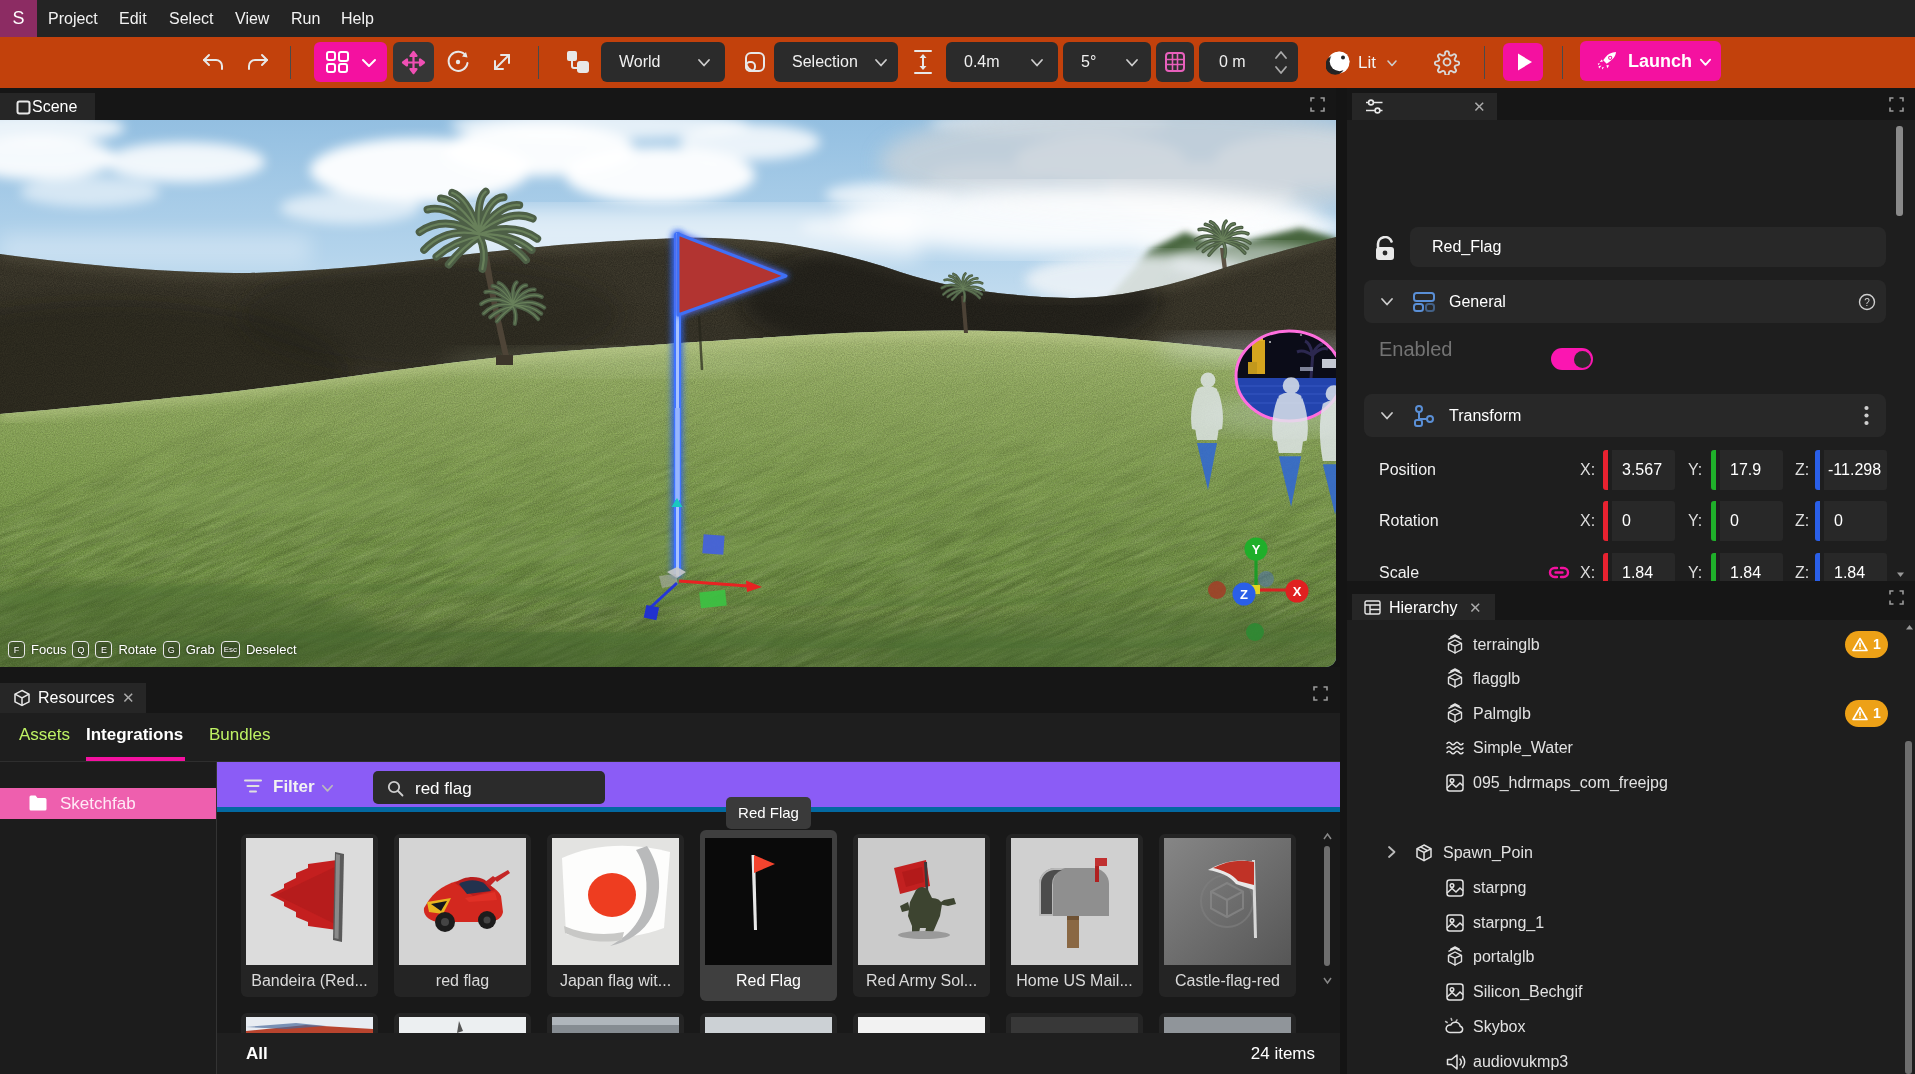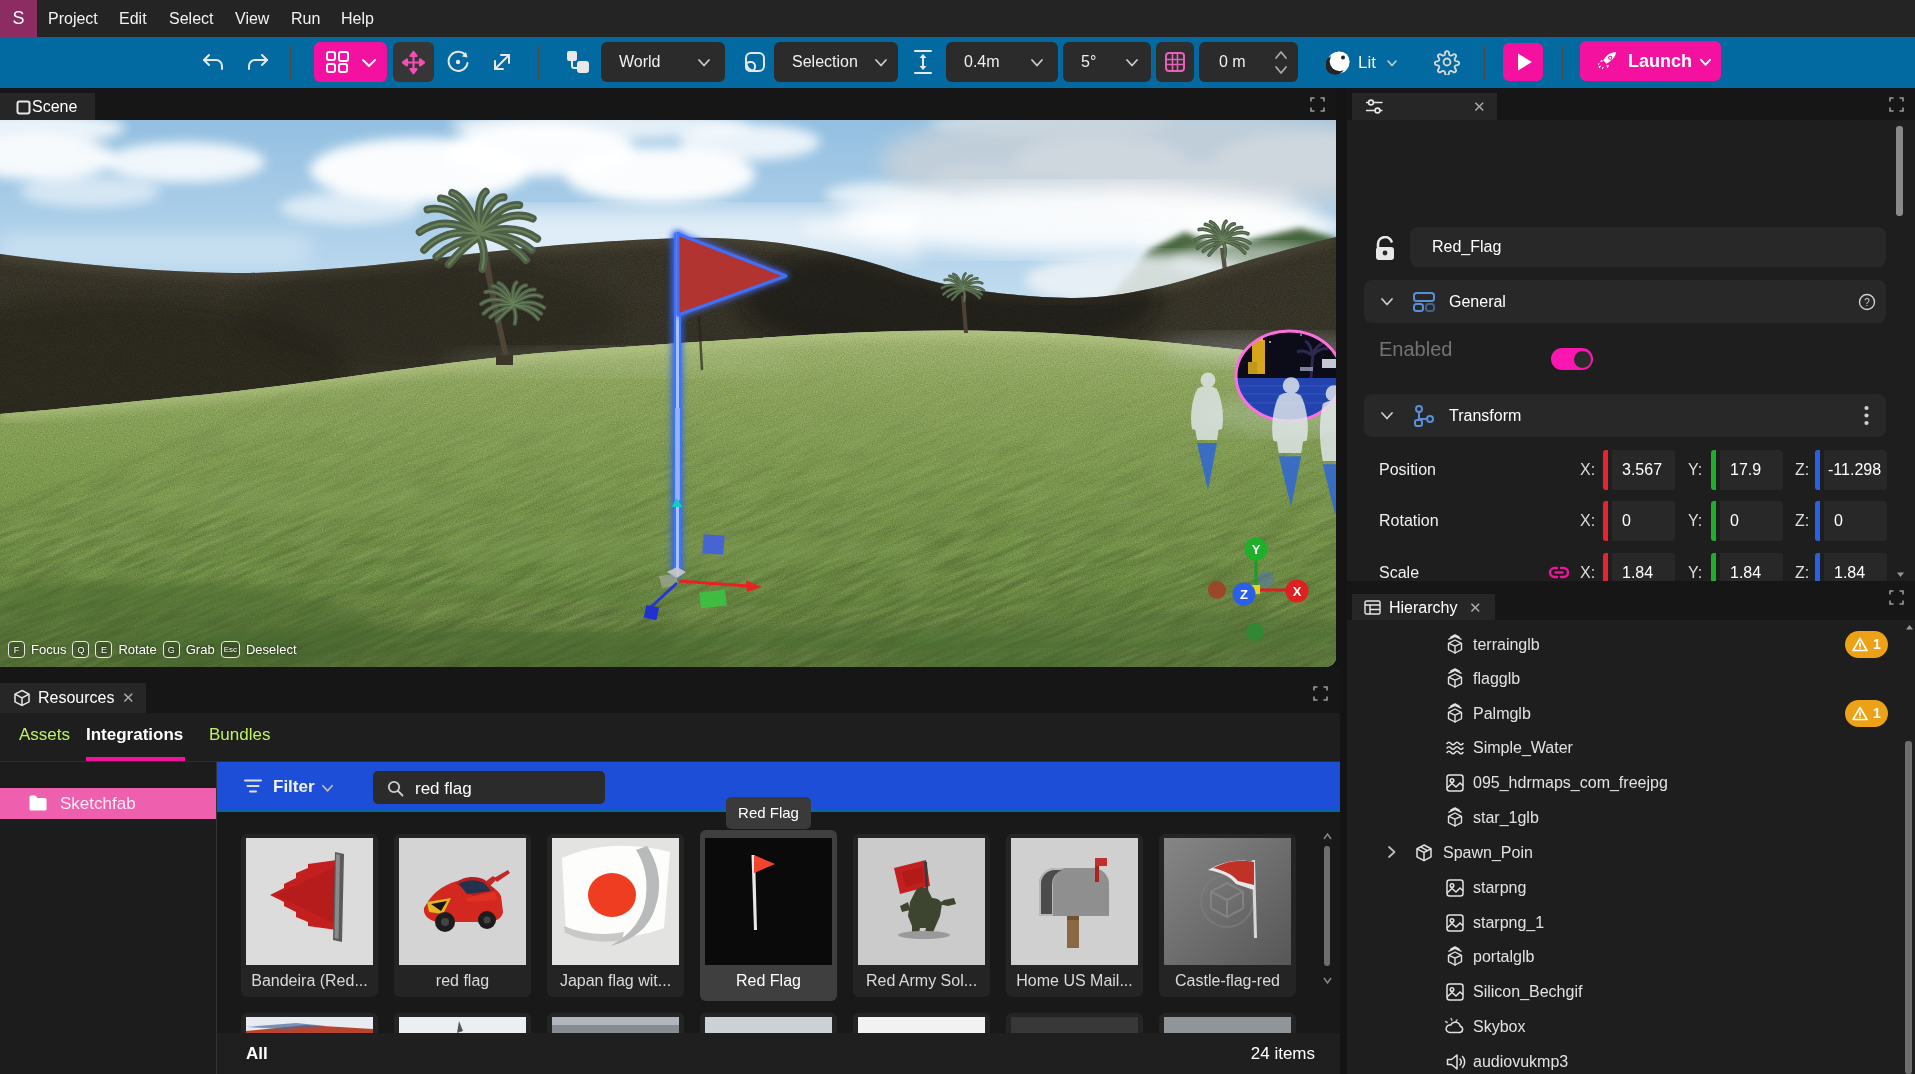--- a/index.html
+++ b/index.html
@@ -4,41 +4,41 @@
 <style>
 * { margin:0; padding:0; box-sizing:border-box; }
 html,body { width:1915px; height:1074px; overflow:hidden; background:#141414; }
 body, #app { font-family:"Liberation Sans", sans-serif; color:#e8e8e8; }
 #app { position:relative; width:1915px; height:1074px; background:#141414; }
 
 #menubar { position:absolute; left:0; top:0; width:1915px; height:37px; background:#242424; }
 #slogo { position:absolute; left:0; top:0; width:37px; height:37px; background:#8c2c63; color:#fff; font-size:18px; text-align:center; line-height:37px; }
 .menuitem { position:absolute; top:0; height:37px; line-height:37px; font-size:16px; color:#f2f2f2; }
 
-#toolbar { position:absolute; left:0; top:37px; width:1915px; height:51px; background:#0369a1; }
+#toolbar { position:absolute; left:0; top:37px; width:1915px; height:51px; background:#c2410c; }
 .tsep { position:absolute; top:9px; width:1px; height:33px; background:#4a4a4a; }
 .tbtn { position:absolute; border-radius:6px; }
 .ddrop { position:absolute; top:5px; height:40px; background:#2b2b2b; border-radius:6px; color:#f0f0f0; font-size:16px; line-height:40px; }
 .ddrop .lbl { position:absolute; left:18px; }
 .chev { position:absolute; width:14px; height:14px; }
 
 #vptabs { position:absolute; left:0; top:88px; width:1336px; height:32px; background:#161616; }
 #scenetab { position:absolute; left:0; top:5px; width:95px; height:27px; background:#262626; color:#fff; font-size:16px; }
 #viewport { position:absolute; left:0; top:120px; width:1336px; height:547px; background:#9cc5e4; overflow:hidden; border-radius:0 0 10px 0; }
 .hints { position:absolute; left:8px; top:518px; height:22px; color:#fff; font-size:13px; display:flex; align-items:center; gap:6px; text-shadow:0 0 3px rgba(0,0,0,.7); }
 .kcap { display:inline-block; border:1px solid #e8e8e8; border-radius:4px; min-width:17px; height:17px; line-height:16px; text-align:center; font-size:9px; padding:0 2px; background:rgba(20,20,20,.25); }
 
 #resources { position:absolute; left:0; top:667px; width:1340px; height:407px; background:#161616; }
 #restab { position:absolute; left:0; top:16px; width:146px; height:30px; background:#262626; font-size:16px; color:#fff; }
 #resbody { position:absolute; left:0; top:46px; width:1340px; height:361px; background:#1e1e1e; }
 .rtab { position:absolute; top:0; height:44px; line-height:44px; font-size:17px; color:#bef264; }
 #sidebar { position:absolute; left:0; top:49px; width:217px; height:312px; background:#1c1c1c; border-right:1px solid #333; }
 #sketchrow { position:absolute; left:0; top:26px; width:216px; height:31px; background:#ee5fae; color:#fff; font-size:17px; line-height:31px; }
 #mainres { position:absolute; left:217px; top:49px; width:1123px; height:312px; background:#1c1c1c; }
-#filterrow { position:absolute; left:0; top:0; width:1123px; height:50px; background:#1d4ed8; border-bottom:2px solid #0369a1; }
+#filterrow { position:absolute; left:0; top:0; width:1123px; height:50px; background:#8b5cf6; border-bottom:5px solid #0369a1; }
 #grid { position:absolute; left:0; top:50px; width:1123px; height:221px; background:#191919; overflow:hidden; }
 .card { position:absolute; width:137px; height:163px; background:#242424; border-radius:6px; }
 .thumb { position:absolute; left:5px; top:4px; width:127px; height:127px; overflow:hidden; }
 .clabel { position:absolute; left:0; top:131px; width:137px; height:32px; line-height:32px; text-align:center; font-size:16px; color:#dadada; white-space:nowrap; overflow:hidden; }
 #allbar { position:absolute; left:0; top:271px; width:1123px; height:41px; background:#1f1f1f; font-size:17px; }
 
 #rightcol { position:absolute; left:1347px; top:88px; width:568px; height:986px; background:#161616; }
 #propstab { position:absolute; left:5px; top:5px; width:145px; height:27px; background:#262626; font-size:16px; color:#fff; }
 #props { position:absolute; left:0; top:32px; width:568px; height:461px; background:#1e1e1e; overflow:hidden; }
 .pbox { position:absolute; background:#282828; border-radius:8px; }
@@ -898,80 +898,70 @@
       <div class="hrow" style="top:145px;">
           <svg class="hicon" viewBox="0 0 22 22">
             <g fill="none" stroke="#e2e2e2" stroke-width="1.5">
               <rect x="3" y="3" width="16" height="16" rx="2.5"></rect>
               <circle cx="8" cy="8.5" r="1.8"></circle>
               <path d="M3 16 l5 -4.5 4 3.5 4 -4 3 2.8"></path>
             </g>
           </svg>
           <span class="htext">095_hdrmaps_com_freejpg</span>
         </div>
-      <div class="hrow" style="top:180px;">
+      <div class="hrow" style="top:215px;">
+        <svg style="position:absolute;left:40px;top:10px;" width="9" height="14" viewBox="0 0 9 14">
+            <path d="M2 2 L7.5 7 L2 12" fill="none" stroke="#bbb" stroke-width="1.8" stroke-linecap="round" stroke-linejoin="round"></path>
+          </svg>
+        <svg class="hicon" style="left:66px;" viewBox="0 0 22 22">
+            <g fill="none" stroke="#e2e2e2" stroke-width="1.5">
+              <path d="M11 3 L18 6.8 V14.8 L11 18.6 L4 14.8 V6.8 Z"></path>
+              <path d="M4 6.8 L11 10.5 L18 6.8 M11 10.5 V18.6 M7.5 4.9 L14.5 8.7"></path>
+            </g>
+          </svg>
+        <span class="htext" style="left:96px;">Spawn_Poin</span>
+      </div>
+      <div class="hrow" style="top:250px;">
+          <svg class="hicon" viewBox="0 0 22 22">
+            <g fill="none" stroke="#e2e2e2" stroke-width="1.5">
+              <rect x="3" y="3" width="16" height="16" rx="2.5"></rect>
+              <circle cx="8" cy="8.5" r="1.8"></circle>
+              <path d="M3 16 l5 -4.5 4 3.5 4 -4 3 2.8"></path>
+            </g>
+          </svg>
+          <span class="htext">starpng</span>
+        </div>
+      <div class="hrow" style="top:285px;text-align:right;">
+          <svg class="hicon" viewBox="0 0 22 22">
+            <g fill="none" stroke="#e2e2e2" stroke-width="1.5">
+              <rect x="3" y="3" width="16" height="16" rx="2.5"></rect>
+              <circle cx="8" cy="8.5" r="1.8"></circle>
+              <path d="M3 16 l5 -4.5 4 3.5 4 -4 3 2.8"></path>
+            </g>
+          </svg>
+          <span class="htext">starpng_1</span>
+        </div>
+      <div class="hrow" style="top:319px;">
           <svg class="hicon" viewBox="0 0 22 22">
             <g fill="none" stroke="#e2e2e2" stroke-width="1.4" stroke-linejoin="round" stroke-linecap="round">
               <path d="M11 6 L17.5 9.4 V15.6 L11 19 L4.5 15.6 V9.4 Z"></path>
               <path d="M11 12.2 V19 M11 12.2 L5.5 9.6 M11 12.2 L16.5 9.6"></path>
               <path d="M5 5.2 L11 2.4 L17 5.2 M6.8 3.1 L11 1 L15.2 3.1"></path>
             </g>
           </svg>
-          <span class="htext">star_1glb</span>
-        </div>
-      <div class="hrow" style="top:215px;">
-        <svg style="position:absolute;left:40px;top:10px;" width="9" height="14" viewBox="0 0 9 14">
-            <path d="M2 2 L7.5 7 L2 12" fill="none" stroke="#bbb" stroke-width="1.8" stroke-linecap="round" stroke-linejoin="round"></path>
-          </svg>
-        <svg class="hicon" style="left:66px;" viewBox="0 0 22 22">
-            <g fill="none" stroke="#e2e2e2" stroke-width="1.5">
-              <path d="M11 3 L18 6.8 V14.8 L11 18.6 L4 14.8 V6.8 Z"></path>
-              <path d="M4 6.8 L11 10.5 L18 6.8 M11 10.5 V18.6 M7.5 4.9 L14.5 8.7"></path>
-            </g>
-          </svg>
-        <span class="htext" style="left:96px;">Spawn_Poin</span>
-      </div>
-      <div class="hrow" style="top:250px;">
+          <span class="htext">portalglb</span>
+        </div>
+      <div class="hrow" style="top:354px;">
           <svg class="hicon" viewBox="0 0 22 22">
             <g fill="none" stroke="#e2e2e2" stroke-width="1.5">
               <rect x="3" y="3" width="16" height="16" rx="2.5"></rect>
               <circle cx="8" cy="8.5" r="1.8"></circle>
               <path d="M3 16 l5 -4.5 4 3.5 4 -4 3 2.8"></path>
             </g>
           </svg>
-          <span class="htext">starpng</span>
-        </div>
-      <div class="hrow" style="top:285px;text-align:right;">
-          <svg class="hicon" viewBox="0 0 22 22">
-            <g fill="none" stroke="#e2e2e2" stroke-width="1.5">
-              <rect x="3" y="3" width="16" height="16" rx="2.5"></rect>
-              <circle cx="8" cy="8.5" r="1.8"></circle>
-              <path d="M3 16 l5 -4.5 4 3.5 4 -4 3 2.8"></path>
-            </g>
-          </svg>
-          <span class="htext">starpng_1</span>
-        </div>
-      <div class="hrow" style="top:319px;">
-          <svg class="hicon" viewBox="0 0 22 22">
-            <g fill="none" stroke="#e2e2e2" stroke-width="1.4" stroke-linejoin="round" stroke-linecap="round">
-              <path d="M11 6 L17.5 9.4 V15.6 L11 19 L4.5 15.6 V9.4 Z"></path>
-              <path d="M11 12.2 V19 M11 12.2 L5.5 9.6 M11 12.2 L16.5 9.6"></path>
-              <path d="M5 5.2 L11 2.4 L17 5.2 M6.8 3.1 L11 1 L15.2 3.1"></path>
-            </g>
-          </svg>
-          <span class="htext">portalglb</span>
-        </div>
-      <div class="hrow" style="top:354px;">
-          <svg class="hicon" viewBox="0 0 22 22">
-            <g fill="none" stroke="#e2e2e2" stroke-width="1.5">
-              <rect x="3" y="3" width="16" height="16" rx="2.5"></rect>
-              <circle cx="8" cy="8.5" r="1.8"></circle>
-              <path d="M3 16 l5 -4.5 4 3.5 4 -4 3 2.8"></path>
-            </g>
-          </svg>
           <span class="htext">Silicon_Bechgif</span>
         </div>
       <div class="hrow" style="top:389px;">
           <svg class="hicon" viewBox="0 0 22 22">
             <g fill="none" stroke="#e2e2e2" stroke-width="1.5" stroke-linecap="round">
               <path d="M6 16.5 a3.8 3.8 0 1 1 .8 -7.5 a5 5 0 0 1 9.4 1.2 a3.2 3.2 0 0 1 -.6 6.3 Z"></path>
               <path d="M3.2 6.5 l-1.6 -1 M7.8 4.2 l-.6 -1.8 M12 5.5 l1 -1.6" opacity=".8"></path>
             </g>
           </svg>
           <span class="htext">Skybox</span>

